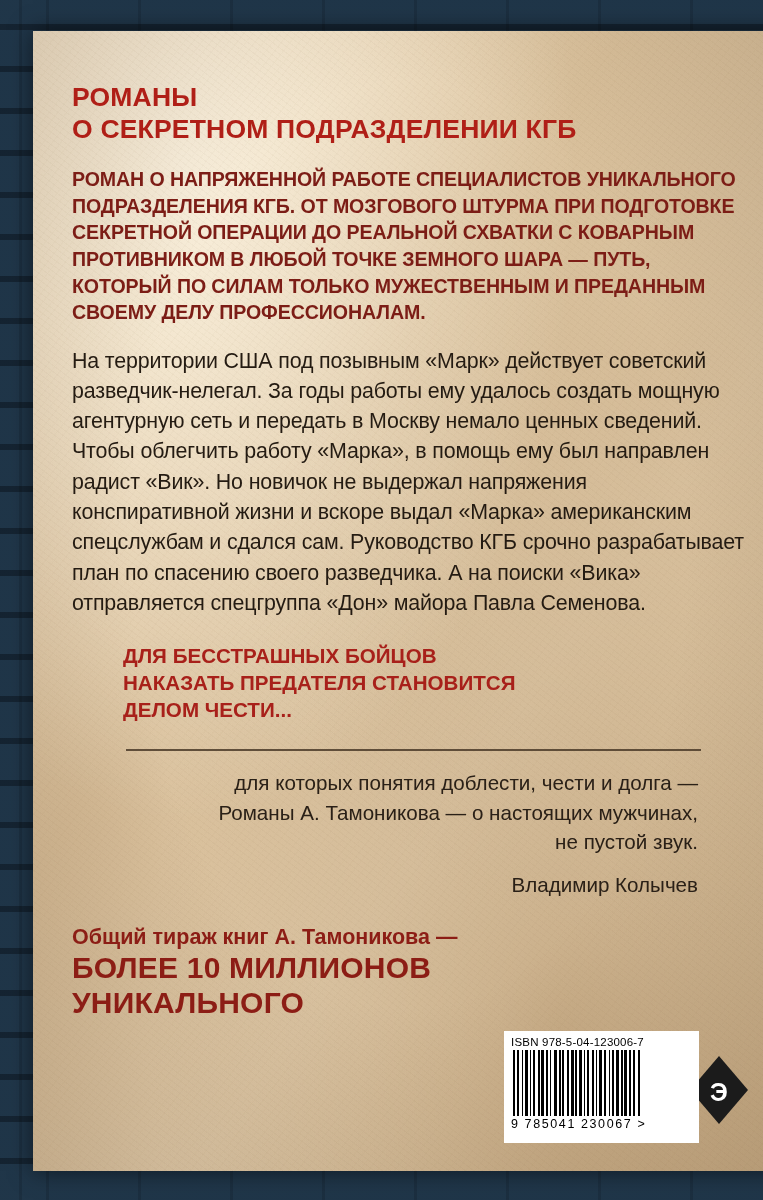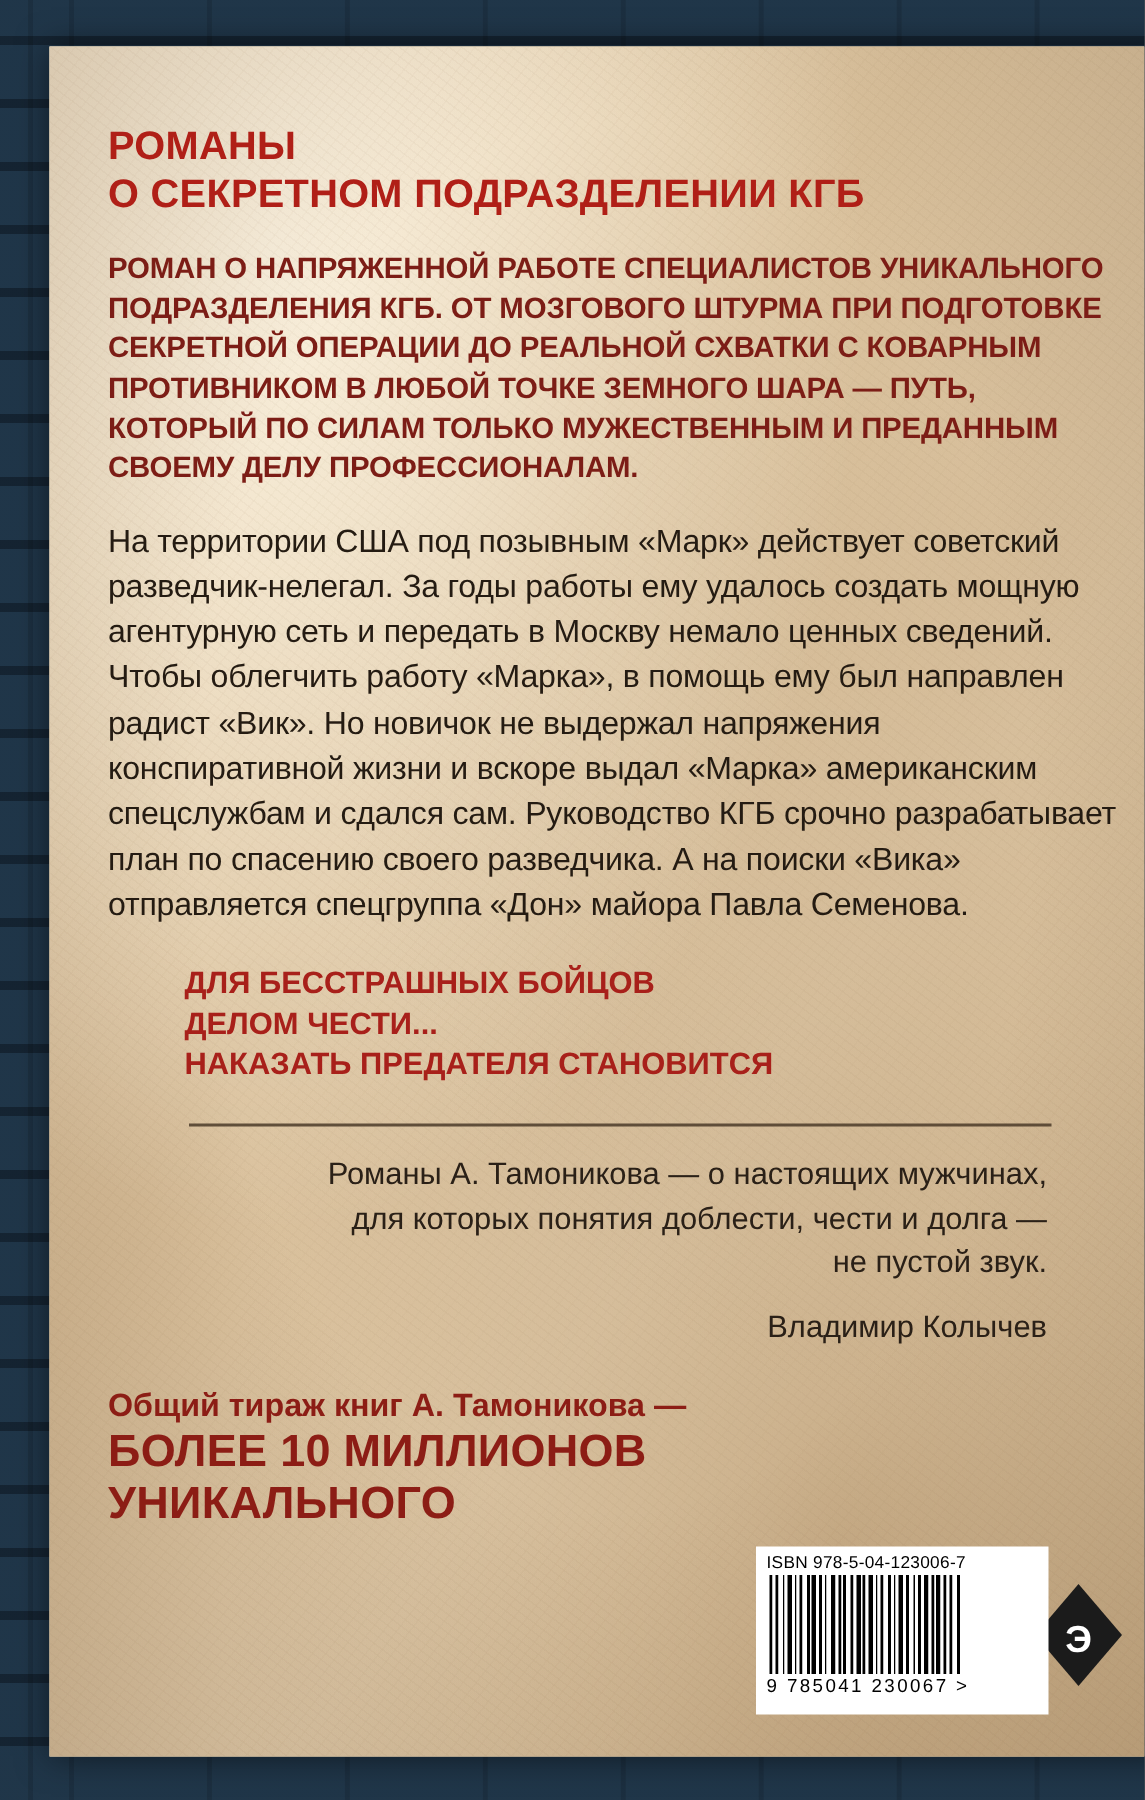--- a/index.html
+++ b/index.html
@@ -242,29 +242,29 @@
         <span class="l1">РОМАНЫ</span>
         <span class="l2">О СЕКРЕТНОМ ПОДРАЗДЕЛЕНИИ КГБ</span>
       </div>
 
       <p id="blurb">РОМАН О НАПРЯЖЕННОЙ РАБОТЕ СПЕЦИАЛИСТОВ УНИКАЛЬНОГО ПОДРАЗДЕЛЕНИЯ КГБ. ОТ МОЗГОВОГО ШТУРМА ПРИ ПОДГОТОВКЕ СЕКРЕТНОЙ  ОПЕРАЦИИ ДО РЕАЛЬНОЙ СХВАТКИ С КОВАРНЫМ ПРОТИВНИКОМ В ЛЮБОЙ ТОЧКЕ ЗЕМНОГО ШАРА — ПУТЬ, КОТОРЫЙ ПО СИЛАМ ТОЛЬКО МУЖЕСТВЕННЫМ И ПРЕДАННЫМ СВОЕМУ ДЕЛУ ПРОФЕССИОНАЛАМ.</p>
 
       <p id="description">На территории США под позывным «Марк» действует советский разведчик-нелегал. За годы работы ему удалось создать мощную агентурную сеть и передать в Москву немало ценных сведений. Чтобы облегчить работу «Марка», в помощь ему был направлен радист «Вик». Но новичок не выдержал напряжения конспиративной жизни и вскоре выдал «Марка» американским спецслужбам и сдался сам. Руководство КГБ срочно разрабатывает план по спасению своего разведчика. А на поиски «Вика» отправляется спецгруппа «Дон» майора Павла Семенова.</p>
 
       <div id="tagline">
         <span>ДЛЯ БЕССТРАШНЫХ БОЙЦОВ</span>
+        <span>НАКАЗАТЬ ПРЕДАТЕЛЯ СТАНОВИТСЯ</span>
         <span>ДЕЛОМ ЧЕСТИ...</span>
-        <span>НАКАЗАТЬ ПРЕДАТЕЛЯ СТАНОВИТСЯ</span>
       </div>
 
       <hr id="rule">
 
       <div id="quote">
+        <span class="ln">для которых понятия доблести, чести и долга —</span>
         <span class="ln">Романы А. Тамоникова — о настоящих мужчинах,</span>
-        <span class="ln">для которых понятия доблести, чести и долга —</span>
         <span class="ln">не пустой звук.</span>
         <span id="quote-author">Владимир Колычев</span>
       </div>
 
       <div id="circulation">
         <div id="circ-line1">Общий тираж книг А. Тамоникова —</div>
         <div id="circ-big">
           <span>БОЛЕЕ 10 МИЛЛИОНОВ</span>
           <span>УНИКАЛЬНОГО</span>
         </div>

